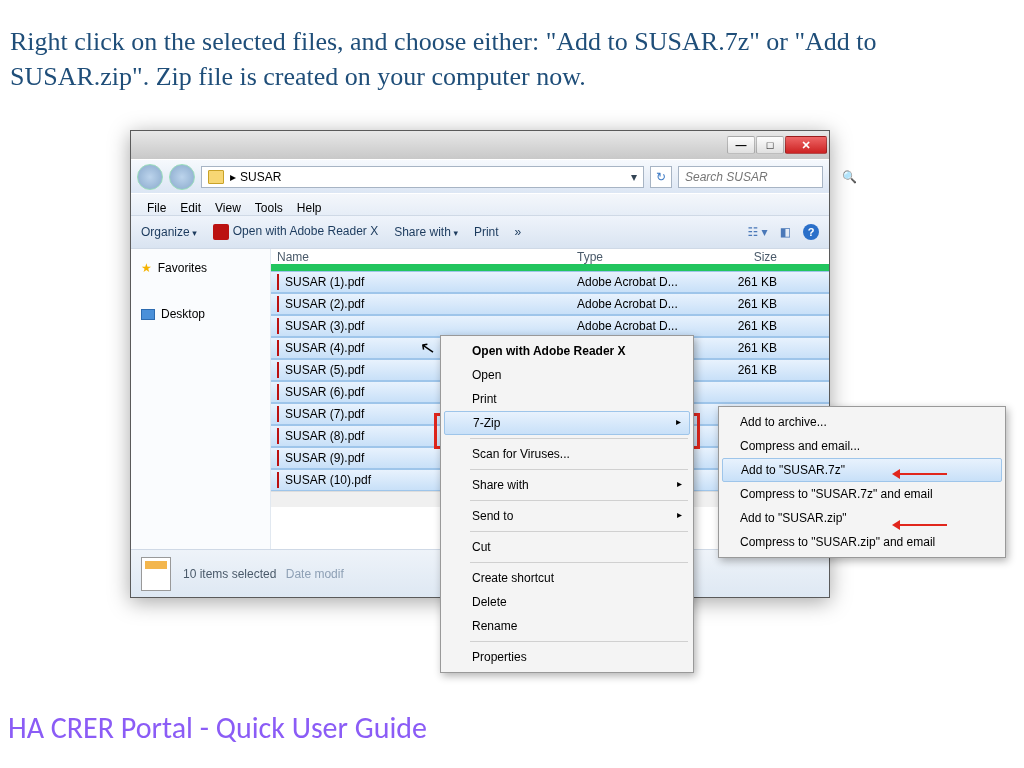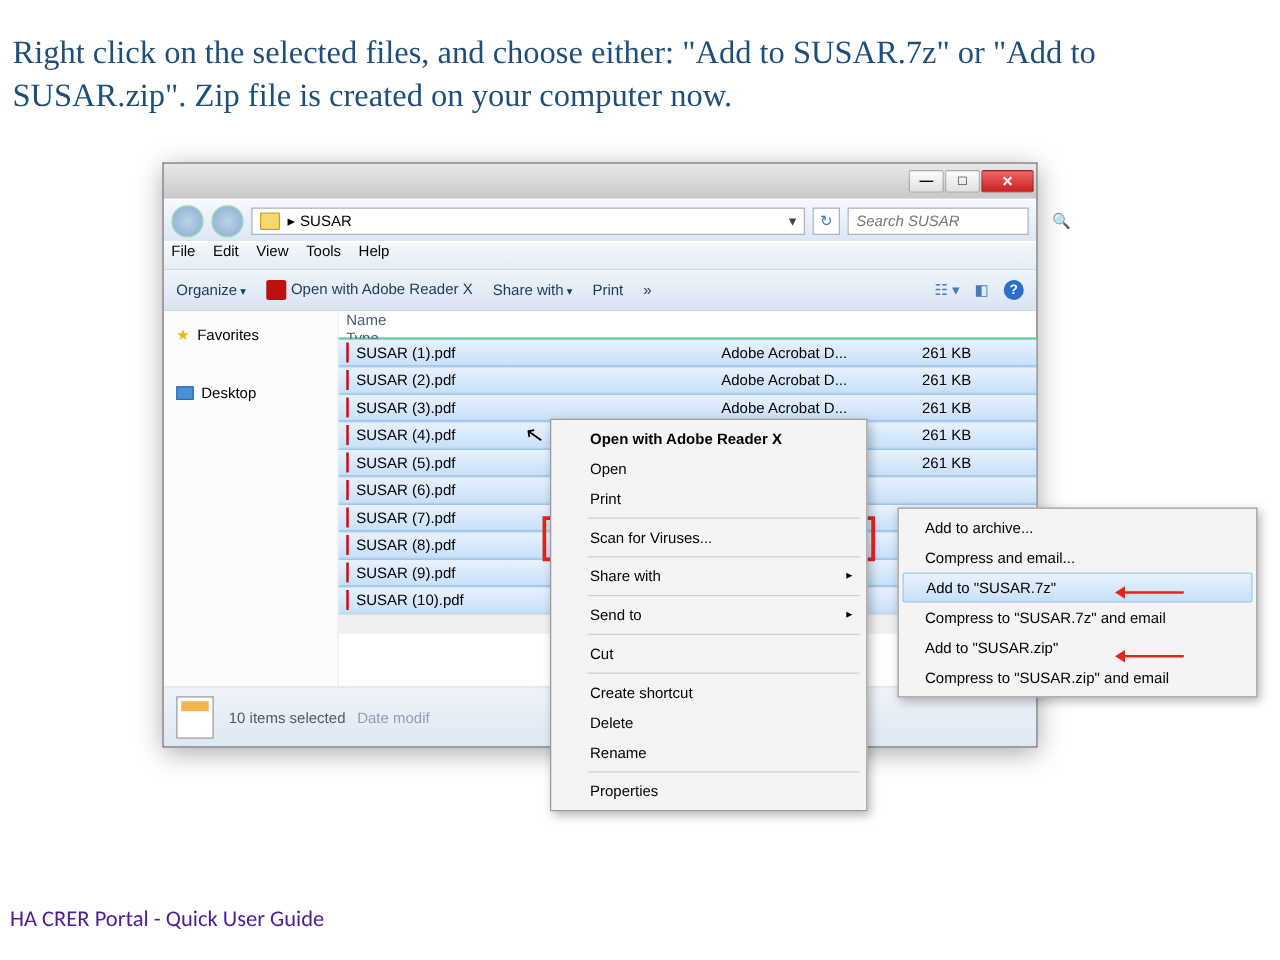--- a/index.html
+++ b/index.html
@@ -1,45 +1,45 @@
 <!DOCTYPE html>
 <html><head>
 <meta charset="utf-8">
 <style>
 * { box-sizing: border-box; margin: 0; padding: 0; }
 body { font-family: "Segoe UI", Tahoma, sans-serif; font-size: 12px; background: #fff; width: 1024px; height: 768px; position: relative; overflow: hidden; }
 .instruction { color: #1f4e79; font-size: 26px; font-family: Liberation Serif, serif; padding: 24px 10px 0 10px; line-height: 1.35; }
-.footer { position: absolute; bottom: 22px; left: 8px; color: #4c1d95; font-size: 18px; font-family: Calibri, sans-serif; }
+.footer { position: absolute; bottom: 22px; left: 8px; color: #8b5cf6; font-size: 30px; font-family: Calibri, sans-serif; }
 .window { position: absolute; left: 130px; top: 130px; width: 700px; background: #fff; border: 1px solid #5a5a5a; box-shadow: 0 4px 20px rgba(0,0,0,.35); }
 .titlebar { height: 28px; background: linear-gradient(#e8e8e8, #c8c8c8); display: flex; justify-content: flex-end; align-items: center; padding: 0 2px; }
 .win-btn { width: 28px; height: 18px; margin-left: 1px; display: flex; align-items: center; justify-content: center; border: 1px solid rgba(0,0,0,.25); border-radius: 2px; background: linear-gradient(#fdfdfd,#e0e0e0); font-size: 11px; font-weight: bold; cursor: pointer; }
 .win-btn.close { background: linear-gradient(#e66, #c22); color: #fff; width: 42px; }
 .navbar { height: 34px; background: linear-gradient(#f6f9fd, #dce6f4); border-top: 1px solid #fff; display: flex; align-items: center; padding: 0 6px; gap: 6px; }
 .nav-circle { width: 26px; height: 26px; border-radius: 50%; background: radial-gradient(#bcd4ec,#89a9cc); border: 1px solid #9db; display:inline-block;}
 .breadcrumb { flex: 1; height: 22px; background: #fff; border: 1px solid #a7b4c4; display: flex; align-items: center; padding: 0 6px; font-size: 12px; }
 .bc-icon { width: 16px; height: 14px; background: #f7d774; border:1px solid #c9a227; margin-right: 6px; border-radius:1px;}
 .bc-drop { color:#345; margin-left:auto; }
 .refresh { width: 22px; height: 22px; background:#fff; border:1px solid #a7b4c4; display:flex;align-items:center;justify-content:center;color:#3a78c4;}
 .search { width: 145px; height: 22px; background: #fff; border: 1px solid #a7b4c4; display: flex; align-items: center; padding: 0 6px; }
 .search input { border: 0; flex: 1; font-size: 12px; outline: none; background: transparent; font-style: italic; color: #888; }
 .search .mag { color: #3a78c4; }
-.menubar { height: 22px; background: linear-gradient(#f4f7fb,#e6edf7); display: flex; align-items: flex-start; gap: 14px; padding: 0 6px; font-size: 12px; border-top:1px solid #fff; }
+.menubar { height: 22px; background: linear-gradient(#f4f7fb,#e6edf7); display: flex; align-items: flex-end; gap: 14px; padding: 0 16px; font-size: 12px; border-top:1px solid #fff; }
 .menubar span { cursor: default; }
 .toolbar { height: 34px; background: linear-gradient(#eff4fb, #d9e4f1); display: flex; align-items: center; gap: 16px; padding: 0 10px; font-size: 12px; color: #1b3a5d; border-top:1px solid #cfd9e6; border-bottom:1px solid #cfd9e6;}
 .toolbar .drop::after { content: " ▾"; font-size: 9px; }
 .pdf-mini { width:16px;height:16px;background:#b11;display:inline-block;border-radius:2px;margin-right:4px;vertical-align:middle;}
 .tb-right { margin-left:auto; display:flex; align-items:center; gap:12px;}
 .help-icon { width:16px;height:16px;border-radius:50%;background:#2a6fc9;color:#fff;display:flex;align-items:center;justify-content:center;font-weight:bold;font-size:11px;}
 .body { display: flex; height: 300px; }
 .sidebar { width: 140px; background: #fafcfe; border-right: 1px solid #e1e8f0; padding: 8px 0; }
 .side-item { display:flex;align-items:center;gap:6px;padding:4px 10px; font-size:12px;}
 .star { color:#f5b301; }
 .desk-icon { width:14px;height:11px;background:#4a90d9;border:1px solid #2c6bb0; }
 .filearea { flex:1; display:flex; flex-direction:column; background:#fff;}
-.colhead { display:flex; height:22px; align-items:flex-start; border-bottom:1px solid #22c55e; color:#4a5a6a; font-size:12px; padding-left:6px;flex-direction:column;}
+.colhead { display:flex; height:22px; align-items:flex-end; border-bottom:7px solid #22c55e; color:#4a5a6a; font-size:12px; padding-left:6px;}
 .col-name { width: 300px; }
 .col-type { width: 140px; }
 .col-size { width: 70px; text-align:right; padding-right:10px;}
 .row { display:flex; height:22px; align-items:center; padding-left:6px; font-size:12px; }
 .row.sel { background: linear-gradient(#e8f2fd, #c8e0f8); border:1px solid #9ec5ea; border-left:0; border-right:0;}
 .file-icon { width:14px;height:16px;border:1px solid #b11; background:#fff; margin-right:6px; position:relative;}
 .file-icon::after{content:"";position:absolute;bottom:0;left:0;right:0;height:8px;background:#b11;}
 .scroll-hint { display:flex;}
 .scroll-hint .track{flex:1;height:16px;background:#f0f0f0;border-top:1px solid #ddd;}
 .statusbar { height:48px; background: linear-gradient(#eef3f9,#dee8f3); border-top:1px solid #cfd9e6; display:flex; align-items:center; padding:0 10px; gap:12px; font-size:12px; color:#4a5a6a;}
@@ -177,20 +177,21 @@
     </div>
   </div>
 </div>
 
 <div class="cursor-icon">↖</div>
 
 <div class="ctx-menu">
   <div class="itm bold">Open with Adobe Reader X</div>
   <div class="itm">Open</div>
   <div class="itm">Print</div>
+  <div class="itm hl arr">7-Zip</div>
   <div class="sep"></div>
   <div class="itm">Scan for Viruses...</div>
   <div class="sep"></div>
   <div class="itm arr">Share with</div>
   <div class="sep"></div>
   <div class="itm arr">Send to</div>
   <div class="sep"></div>
   <div class="itm">Cut</div>
   <div class="sep"></div>
   <div class="itm">Create shortcut</div>

